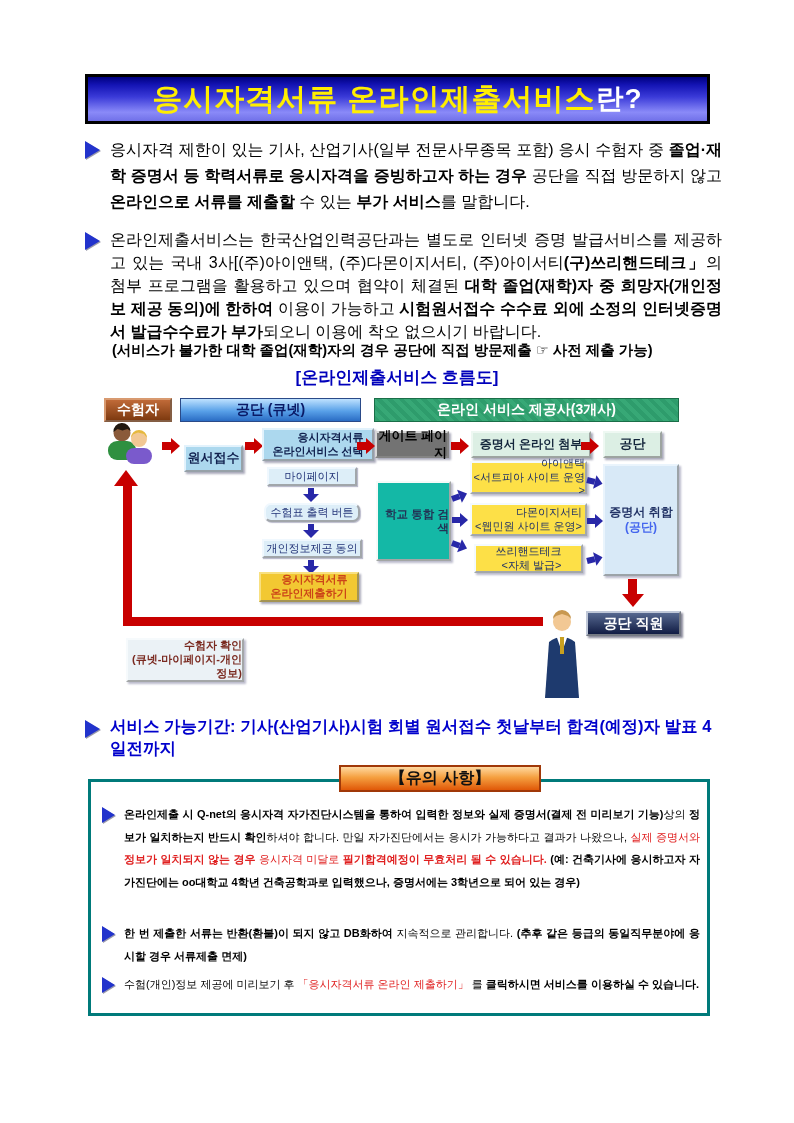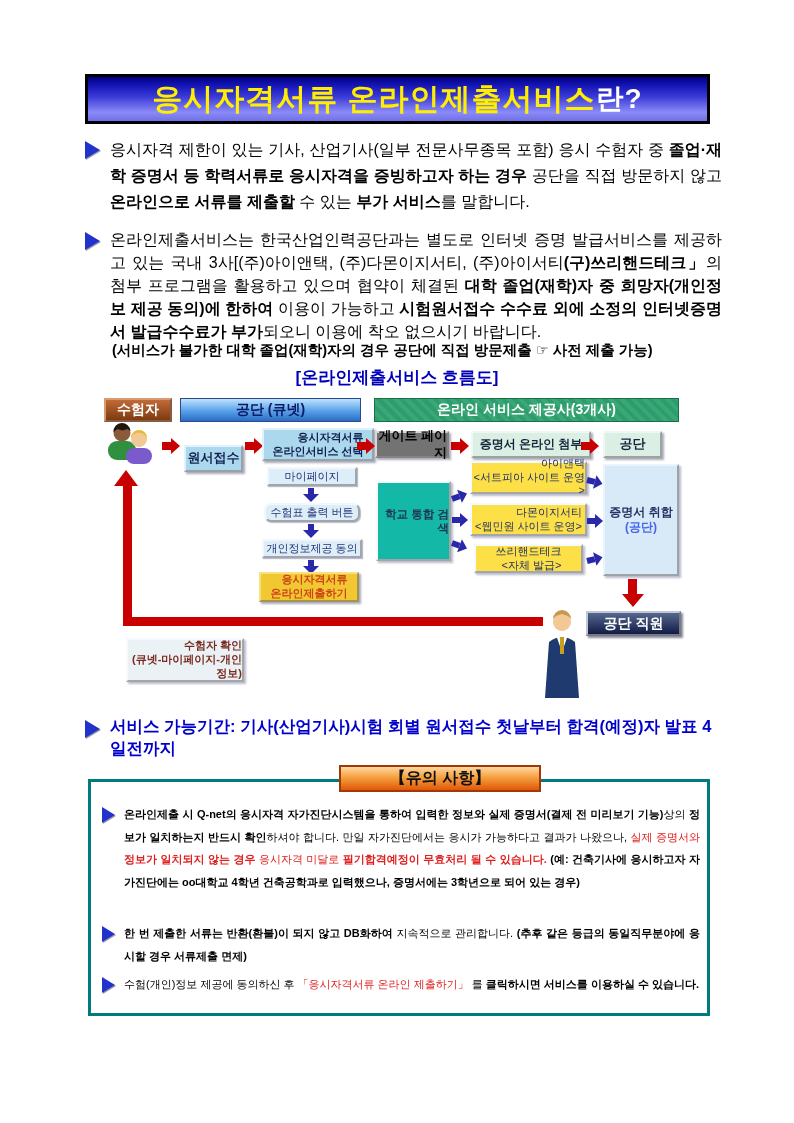--- a/index.html
+++ b/index.html
@@ -168,15 +168,15 @@
   <div class="abs notice"></div>
   <div class="abs notice-hdr">【유의 사항】</div>
 
   <span class="tri ntri" style="left:102px;top:807px;"></span>
   <div class="abs ntext" style="left:124px;top:803px;width:576px;"><span class="b">온라인제출 시 </span><span class="b">Q-net의 응시자격 자가진단시스템을 통하여 입력한 정보와 실제 증명서(결제 전 미리보기 기능)</span><span>상의 </span><span class="b">정보가 일치하는지 반드시 확인</span><span>하셔야 합니다. 만일 자가진단에서는 응시가 가능하다고 결과가 나왔으나, </span><span class="red">실제 증명서와 </span><span class="b red">정보가 일치되지 않는 경우</span><span class="red"> 응시자격 미달로 </span><span class="b red">필기합격예정이 무효처리 될 수 있습니다.</span><span class="b"> (예: 건축기사에 응시하고자 자가진단에는 oo대학교 4학년 건축공학과로 입력했으나, 증명서에는 3학년으로 되어 있는 경우)</span></div>
 
   <span class="tri ntri" style="left:102px;top:926px;"></span>
   <div class="abs ntext" style="left:124px;top:922px;width:576px;"><span class="b">한 번 제출한 서류는 반환(환불)이 되지 않고 DB화하여</span><span> 지속적으로 관리합니다. </span><span class="b">(추후 같은 등급의 동일직무분야에 응시할 경우 서류제출 면제)</span></div>
 
   <span class="tri ntri" style="left:102px;top:977px;"></span>
-  <div class="abs ntext" style="left:124px;top:973px;width:576px;"><span>수험(개인)정보 제공에 동의하신 후 </span><span class="red">「응시자격서류 온라인 제출하기」</span><span> 를 </span><span class="b">클릭하시면 서비스를 이용하실 수 있습니다.</span></div>
+  <div class="abs ntext" style="left:124px;top:973px;width:576px;"><span>수험(개인)정보 제공에 미리보기 후 </span><span class="red">「응시자격서류 온라인 제출하기」</span><span> 를 </span><span class="b">클릭하시면 서비스를 이용하실 수 있습니다.</span></div>
 
 </div>
 
 </body></html>

